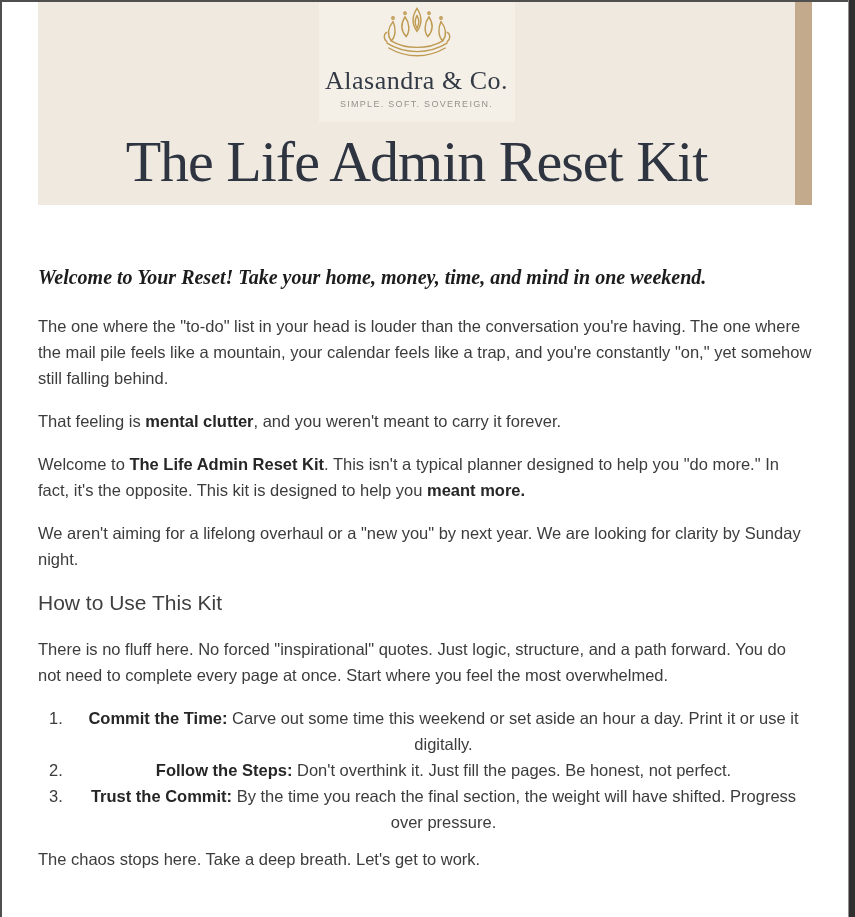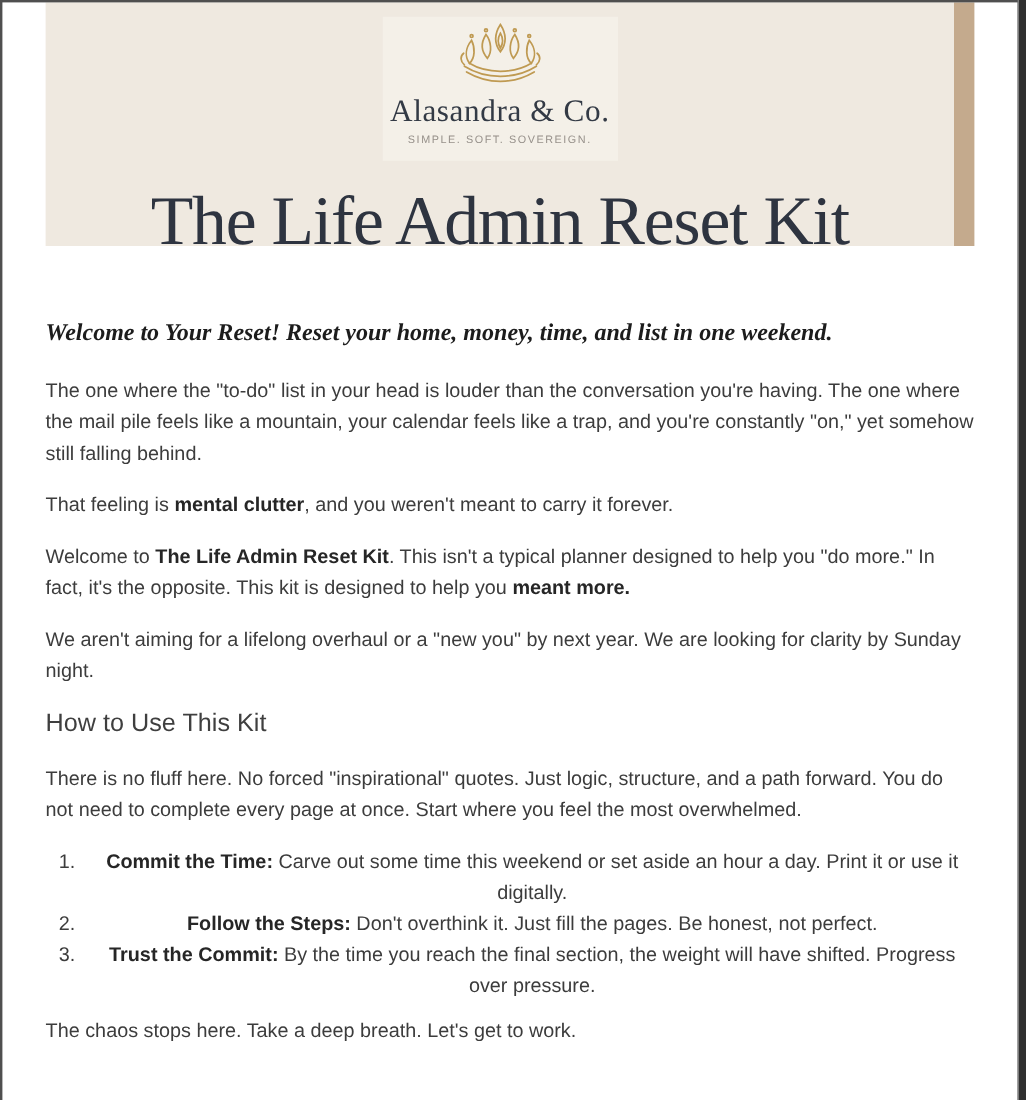--- a/index.html
+++ b/index.html
@@ -21,21 +21,21 @@
   }
 
   .page { position:absolute; left:38px; top:2px; width:774px; }
 
   
   .doc-header { display:flex; height:203px; }
   .header-main { flex:1; background:var(--header-background,#efe9e0); text-align:center; }
   .accent-strip { width:17px; background:var(--accent-strip,#c4aa8d); }
 
   .logo-block {
-    width:196px; height:120px; margin:12px auto;
+    width:196px; height:120px; margin:0 auto;
     background:var(--logo-background,#f4f0e8);
     padding-top:4px;
   }
   .crown { display:block; margin:0 auto; }
   .brand-name {
     font-family:"Liberation Serif", serif;
     font-size:26px; line-height:30px; letter-spacing:.5px;
     color:var(--brand-text,#333a45);
   }
   .brand-tagline {
@@ -106,21 +106,21 @@
         <div class="brand-name">Alasandra &amp; Co.</div>
         <div class="brand-tagline">SIMPLE. SOFT. SOVEREIGN.</div>
       </div>
       <h1 class="doc-title">The Life Admin Reset Kit</h1>
     </div>
     <div class="accent-strip"></div>
   </header>
 
   <main class="doc-body">
 
-    <p class="intro">Welcome to Your Reset! Reset your home, money, time, and list in one weekend.</p>
+    <p class="intro">Welcome to Your Reset! Take your home, money, time, and mind in one weekend.</p>
 
 
     <p class="para">The one where the "to-do" list in your head is louder than the conversation you're having. The one where the mail pile feels like a mountain, your calendar feels like a trap, and you're constantly "on," yet somehow still falling behind.</p>
 
     <p class="para"><span>That feeling is </span><strong>mental clutter</strong><span>, and you weren't meant to carry it forever.</span></p>
 
     <p class="para"><span>Welcome to </span><strong>The Life Admin Reset Kit</strong><span>. This isn't a typical planner designed to help you "do more." In fact, it's the opposite. This kit is designed to help you </span><strong>meant more.</strong></p>
 
     <p class="para">We aren't aiming for a lifelong overhaul or a "new you" by next year. We are looking for clarity by Sunday night.</p>
 

